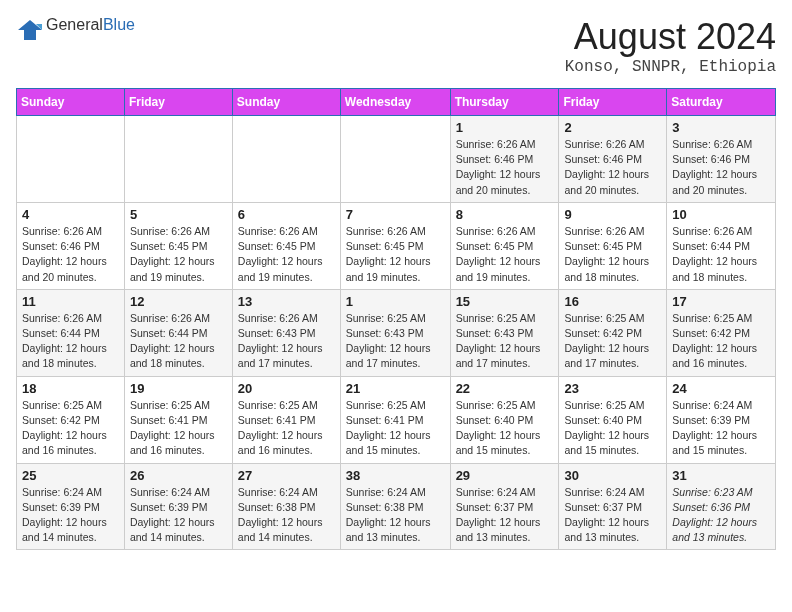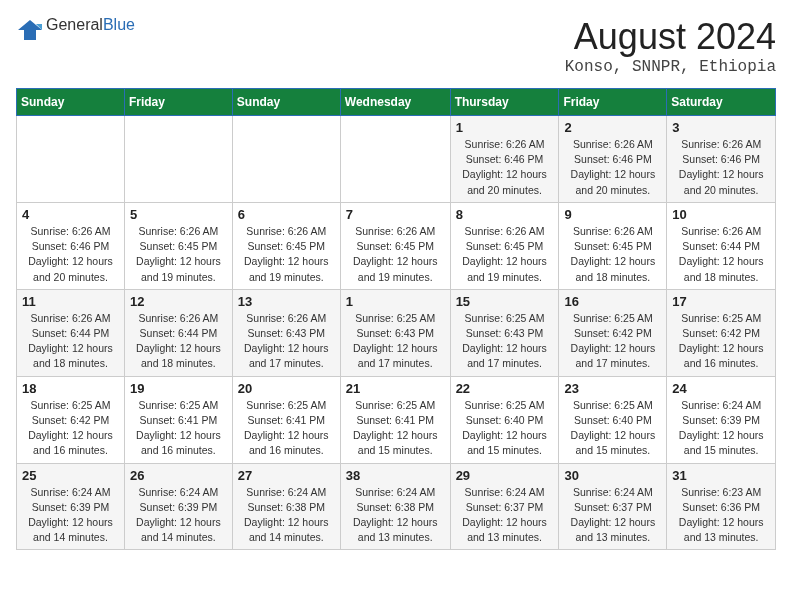--- a/index.html
+++ b/index.html
@@ -39,21 +39,21 @@
       font-size: 16px;
       color: #444;
       font-family: Liberation Mono, monospace;
     }
     table {
       width: 100%;
       border-collapse: collapse;
       font-size: 11px;
     }
     thead tr th {
-      background: #15803d;
+      background: #d946ef;
       color: #fff;
       padding: 6px 4px;
       text-align: left;
       font-size: 12px;
       font-weight: bold;
       border: 1px solid #2a6db5;
     }
     tbody tr td {
       border: 1px solid #ccc;
       vertical-align: top;
@@ -68,21 +68,20 @@
     .day-num {
       font-size: 13px;
       font-weight: bold;
       color: #222;
       margin-bottom: 2px;
     }
     .day-info {
       color: #333;
       line-height: 1.45;
       font-size: 10.5px;
-      text-align: center;
     }
     .empty-cell {
       background: #fff !important;
     }
   </style>
 </head>
 <body>
 
 <div class="header">
   <div class="logo">
@@ -332,20 +331,20 @@
         </td>
         <td>
           <div class="day-num">30</div>
           <div class="day-info" style="white-space: pre-line;">Sunrise: 6:24 AM
 Sunset: 6:37 PM
 Daylight: 12 hours
 and 13 minutes.</div>
         </td>
         <td>
           <div class="day-num">31</div>
-          <div class="day-info" style="white-space: pre-line;">Sunrise: 6:23 AM
+          <div class="day-info" style="white-space: pre-line; font-style: italic;">Sunrise: 6:23 AM
 Sunset: 6:36 PM
 Daylight: 12 hours
 and 13 minutes.</div>
         </td>
       </tr>
     </tbody>
 </table>
 
 </body></html>

